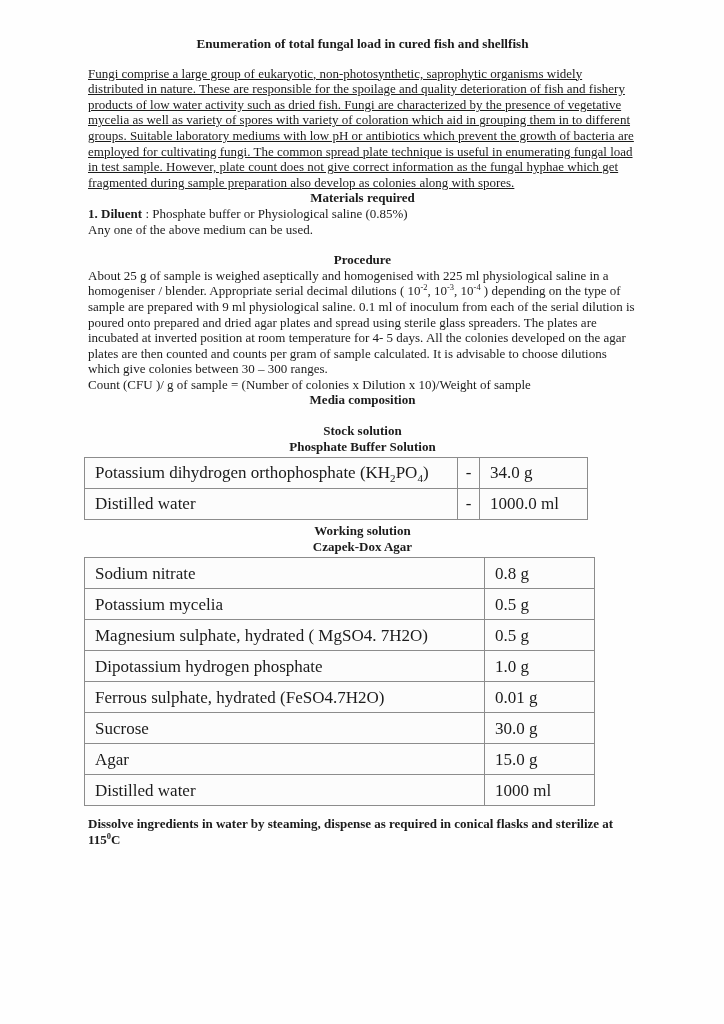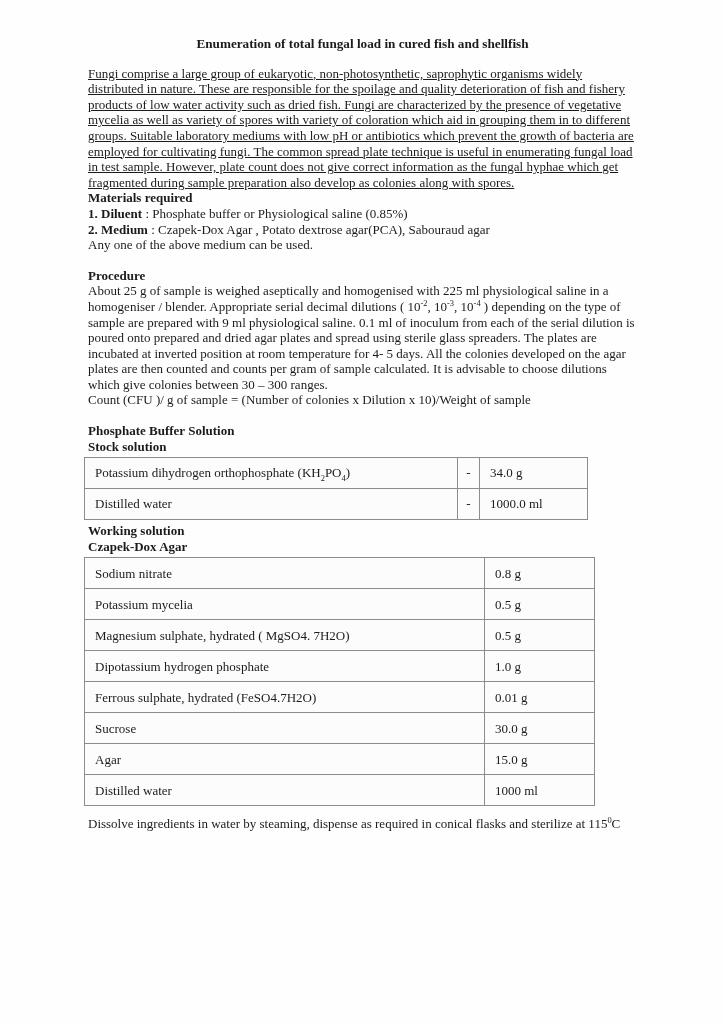--- a/index.html
+++ b/index.html
@@ -21,80 +21,80 @@
     overflow: hidden;
   }
   .doc-title {
     font-size: 13.2px;
     font-weight: 700;
     text-align: center;
     margin: 0;
   }
   p, .line { margin: 0; }
   .intro { margin-top: 14px; text-decoration: underline; }
-  .bold { font-weight: 700; }
+  .bold { font-weight: 700; text-align: center; }
   .gap  { height: 15px; }
   sup, sub { font-size: 0.65em; line-height: 0; }
   sup { vertical-align: super; }
   sub { vertical-align: sub; }
 
   table {
     border-collapse: collapse;
     table-layout: fixed;
     margin-left: -4px;
     margin-top: 3px;
     margin-bottom: 3px;
   }
   td {
     border: 1px solid #8c8c8c;
     background: #fcfcfc;
     height: 28px;
     padding: 1px 10px;
     vertical-align: middle;
-    font-size: 13px;
+    font-size: 17px;
     overflow: hidden;
     white-space: nowrap;
   }
   .stock-table  { width: 503px; }
   .czapek-table { width: 510px; }
   .stock-table .col-dash { text-align: center; padding: 1px 2px; }
-  .czapek-note { margin-top: 10px; font-weight: 400; }
+  .czapek-note { margin-top: 10px; font-weight: 700; }
 </style>
 </head>
 <body>
 
 <div class="page">
 
   <h1 class="doc-title">Enumeration of total fungal load in cured fish and shellfish</h1>
 
   <p class="intro">Fungi comprise a large group of eukaryotic, non-photosynthetic, saprophytic organisms widely distributed in nature. These are responsible for the spoilage and quality deterioration of fish and fishery products of low water activity such as dried fish. Fungi are characterized by the presence of vegetative mycelia as well as variety of spores with variety of coloration which aid in grouping them in to different groups. Suitable laboratory mediums with low pH or antibiotics which prevent the growth of bacteria are employed for cultivating fungi. The common spread plate technique is useful in enumerating fungal load in test sample. However, plate count does not give correct information as the fungal hyphae which get fragmented during sample preparation also develop as colonies along with spores.</p>
 
   <div class="line bold">Materials required</div>
 
   <div class="line"><span class="bold">1. Diluent</span><span> : Phosphate buffer or Physiological saline (0.85%)</span></div>
 
-  <div class="line"><span class="bold">2. Medium</span><span> : Czapek-Dox Agar , Potato dextrose agar(PCA), Sabouraud agar</span></div>
 
   <div class="line">Any one of the above medium can be used.</div>
 
   <div class="gap"></div>
 
   <div class="line bold">Procedure</div>
 
   <p><span>About 25 g of sample is weighed aseptically and homogenised with 225 ml physiological saline in a homogeniser / blender. Appropriate serial decimal dilutions ( 10</span><sup>-2</sup><span>, 10</span><sup>-3</sup><span>, 10</span><sup>-4</sup><span> ) depending on the type of sample are prepared with 9 ml physiological saline. 0.1 ml of inoculum from each of the serial dilution is poured onto prepared and dried agar plates and spread using sterile glass spreaders. The plates are incubated at inverted position at room temperature for 4- 5 days. All the colonies developed on the agar plates are then counted and counts per gram of sample calculated. It is advisable to choose dilutions which give colonies between 30 – 300 ranges.</span></p>
 
 
   <div class="line">Count (CFU )/ g of sample = (Number of colonies x Dilution x 10)/Weight of sample</div>
 
+  <div class="line bold">Media composition</div>
 
   <div class="gap"></div>
 
+  <div class="line bold">Stock solution</div>
+
   <div class="line bold">Phosphate Buffer Solution</div>
-
-  <div class="line bold">Stock solution</div>
 
   <table class="stock-table">
     <colgroup>
         <col style="width:373px">
         <col style="width:22px">
         <col style="width:108px">
       </colgroup>
     <tbody>
         <tr>
           <td class="col-name"><span>Potassium dihydrogen orthophosphate (KH</span><sub>2</sub><span>PO</span><sub>4</sub><span>)</span></td>

